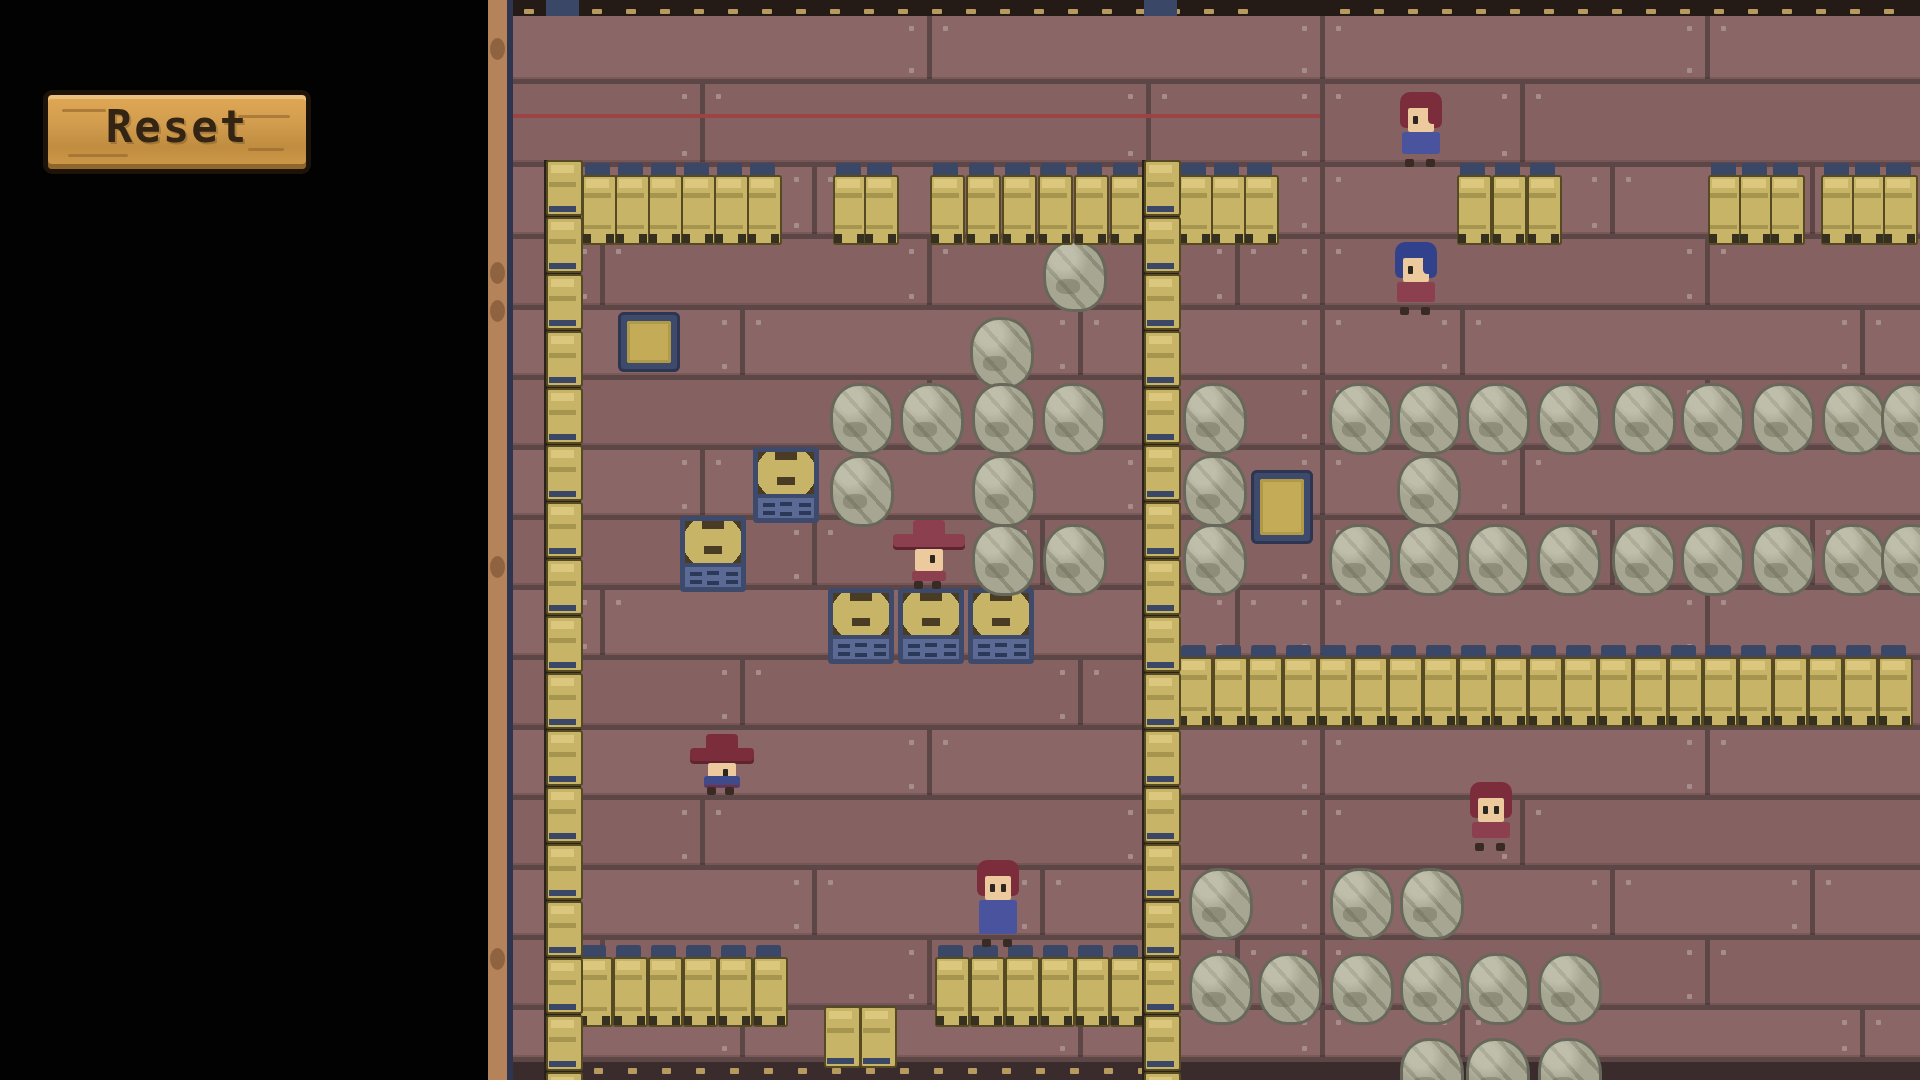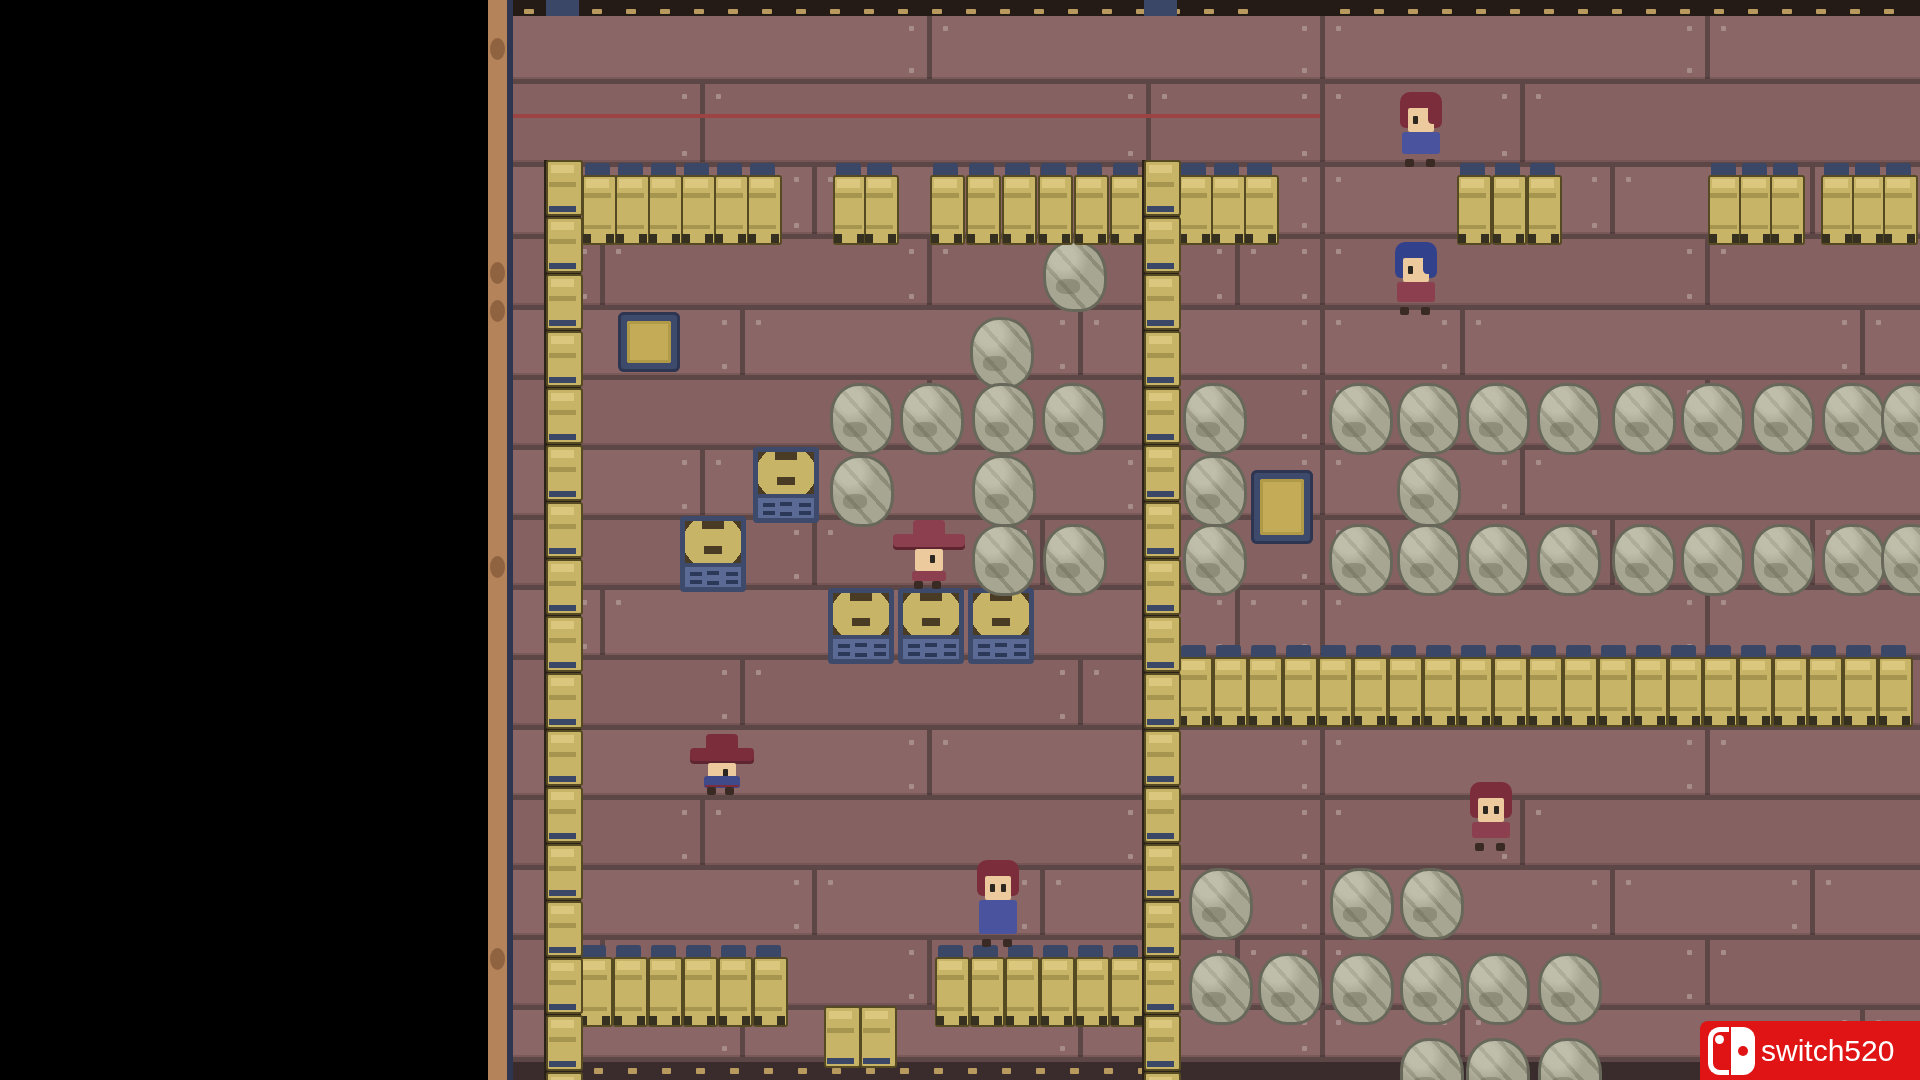--- a/index.html
+++ b/index.html
@@ -80,20 +80,29 @@
   #watermark .joyL{position:relative;width:16px;height:38px;border:5px solid #fff;border-right:none;border-radius:12px 0 0 12px;margin-left:8px;}
   #watermark .joyL .dot{position:absolute;left:2px;top:3px;width:9px;height:9px;background:#fff;border-radius:50%;}
   #watermark .joyR{position:relative;width:24px;height:48px;background:#fff;border-radius:0 12px 12px 0;margin-left:2px;}
   #watermark .joyR .dot{position:absolute;left:7px;top:19px;width:10px;height:10px;background:#e01414;border-radius:50%;}
   #watermark .wm-text{color:#fff;font-family:"Liberation Sans",sans-serif;font-size:30px;margin-left:6px;font-weight:normal;}
 </style>
 </head>
 <body>
 
 <div id="stage">
+  <div id="sidebar">
+    <div id="reset-btn">
+      <div class="grain" style="left:14px;top:14px;width:44px;height:3px;"></div>
+      <div class="grain" style="right:16px;top:20px;width:52px;height:3px;"></div>
+      <div class="grain" style="left:20px;bottom:12px;width:60px;height:3px;"></div>
+      <div class="grain" style="right:22px;bottom:18px;width:36px;height:3px;"></div>
+      <div class="label">Reset</div>
+    </div>
+  </div>
 
   <div id="beam">
     <div class="spot" style="top:38px;"></div>
     <div class="spot" style="top:262px;"></div>
     <div class="spot" style="top:300px;"></div>
     <div class="spot" style="top:556px;"></div>
     <div class="spot" style="top:948px;"></div>
   </div>
   <div id="edge"></div>
 
@@ -1334,22 +1343,13 @@
         <div class="face" style="left: 10px; top: 16px; width: 26px; height: 24px;">
           <div class="eye" style="left: 5px; top: 8px;"></div>
           <div class="eye" style="left: 16px; top: 8px;"></div>
         </div>
         <div class="body" style="left: 4px; top: 40px; width: 38px; height: 16px; background: rgb(140, 63, 79);"></div>
         <div class="foot" style="left: 7px; top: 61px;"></div>
         <div class="foot" style="left: 28px; top: 61px;"></div>
       </div>
     </div>
 
-  <div id="watermark">
-    <div class="joyL">
-        <div class="dot"></div>
-      </div>
-    <div class="joyR">
-        <div class="dot"></div>
-      </div>
-    <div class="wm-text">switch520</div>
-  </div>
 </div>
 
 </body></html>

